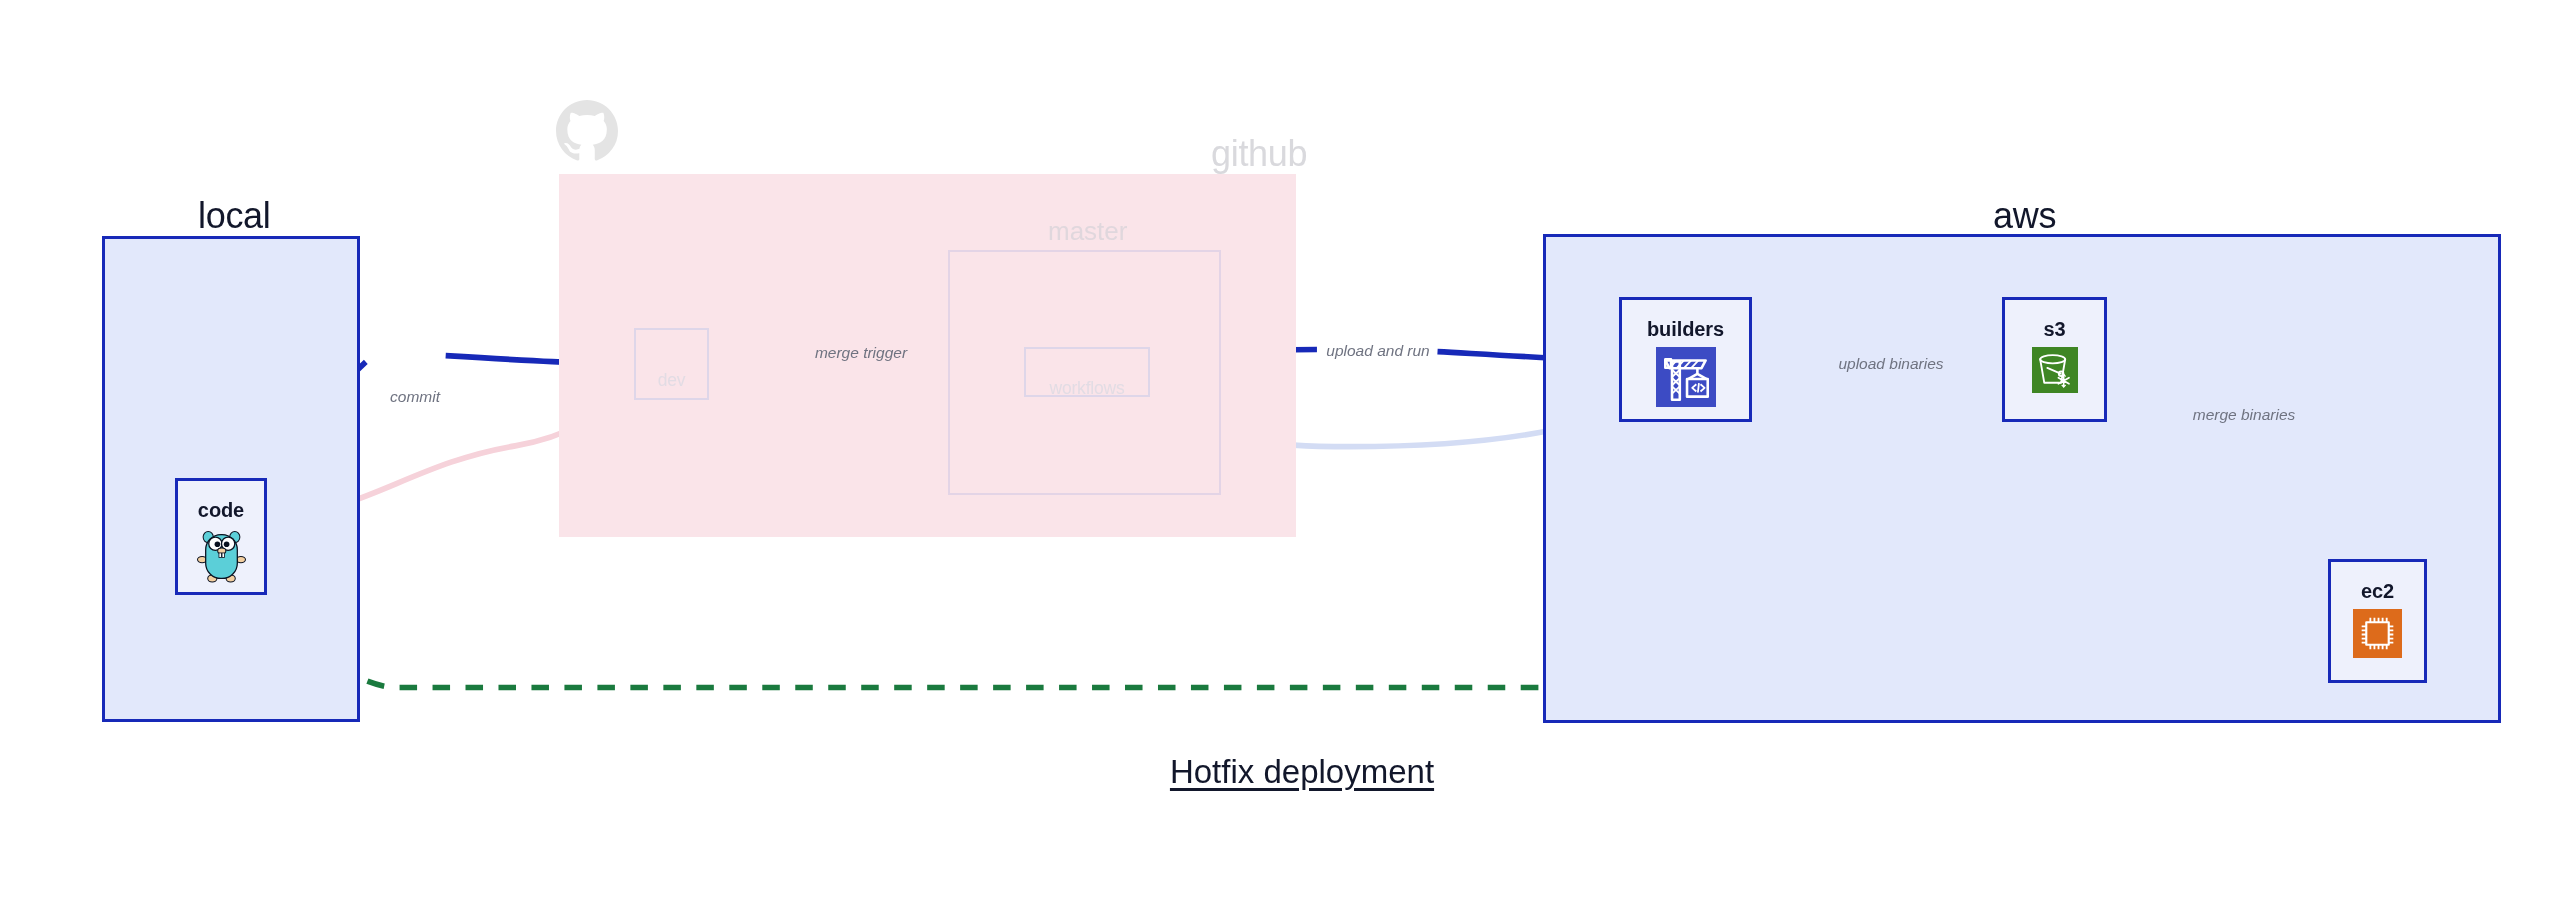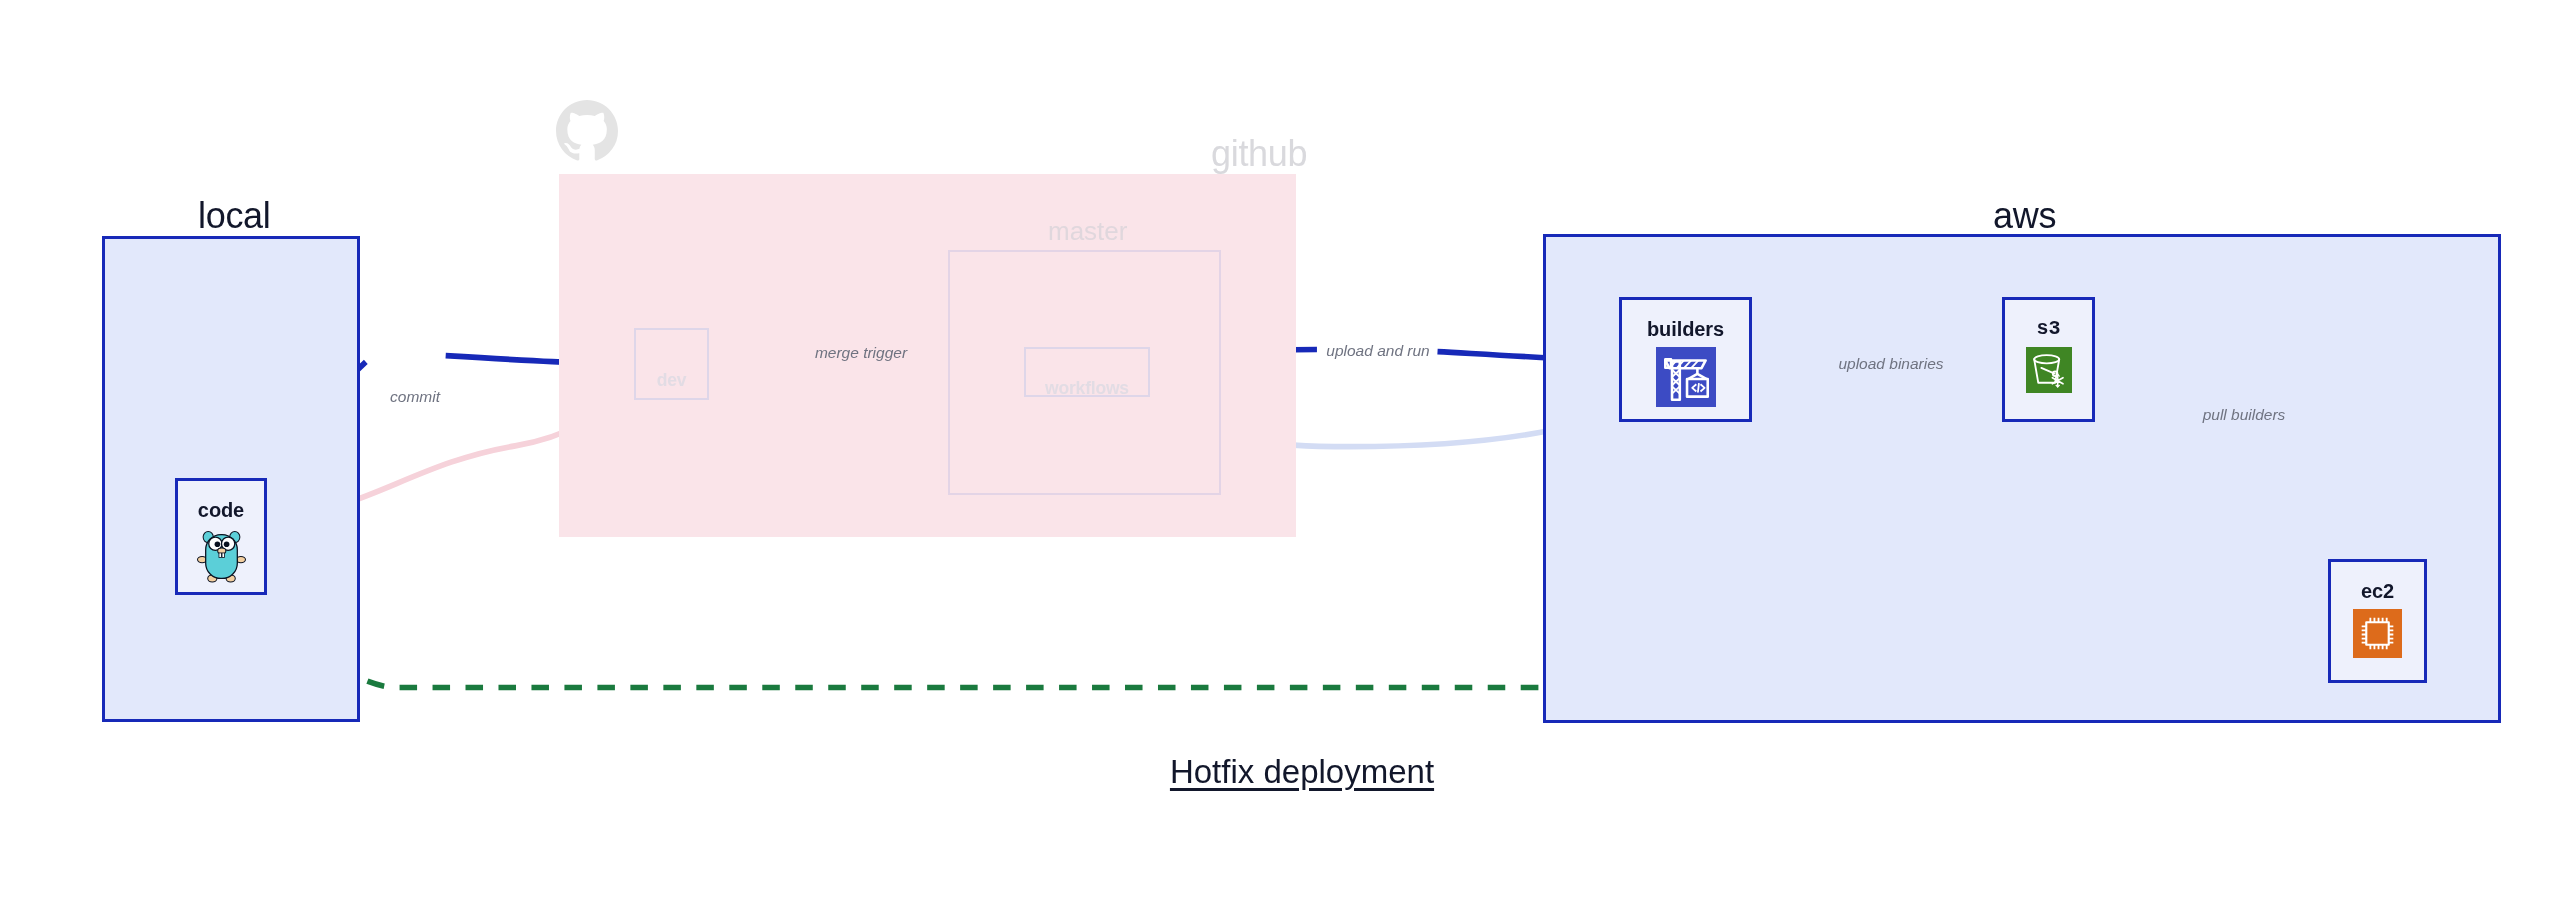--- a/index.html
+++ b/index.html
@@ -97,21 +97,21 @@
     position: absolute;
     box-sizing: border-box;
     background: transparent;
     border: 2.1px solid #ded6e9;
     display: flex;
     align-items: center;
     justify-content: center;
   }
   .node-ghost .node-ghost-label {
     font-size: 17.5px;
-    font-weight: bold;
+    font-weight: normal;
     color: #e2dce4;
     letter-spacing: -0.2px;
     margin-top: 32px;
   }
 
   
   .edge-label {
     position: absolute;
     font-size: 15.5px;
     font-style: italic;
@@ -269,21 +269,21 @@
 
           <path d="M80 41 L80 52 M80 52 L62 62 M80 52 L98 62"></path>
 
           <rect x="60" y="62" width="40" height="34"></rect>
           <path d="M78 72 L70 79 L78 86 M86 72 L94 79 L86 86 M83 70 L81 88" stroke-width="3.5"></path>
         </g>
       </svg>
     </span>
   </div>
 
-  <div class="node" style="left:2002px; top:297px; width:93px; height:125px;font-family:Liberation Mono, monospace;">
+  <div class="node" style="left:2002px; top:297px; width:105px; height:125px;">
     <span class="node-label">s3</span>
     <span class="node-icon">
       <svg width="46" height="46" viewBox="0 0 90 90" xmlns="http://www.w3.org/2000/svg">
         <rect x="0" y="0" width="90" height="90" fill="#3f8624"></rect>
         <g fill="none" stroke="#ffffff" stroke-width="3.6" stroke-linecap="round" stroke-linejoin="round">
 
           <path d="M16 24 L24 70 L57 70 L65 24"></path>
           <ellipse cx="40.5" cy="24" rx="24.5" ry="8"></ellipse>
 
           <path d="M30 41 L56 52"></path>
@@ -317,18 +317,18 @@
   </div>
 
   <div class="edge-label" style="left:415px; top:357px;margin-top:40px;">commit</div>
 
   <div class="edge-label" style="left:861px; top:353px;">merge trigger</div>
 
   <div class="edge-label" style="left:1378px; top:351px;">upload and run</div>
 
   <div class="edge-label" style="left:1891px; top:364px;">upload binaries</div>
 
-  <div class="edge-label" style="left:2244px; top:415px;">pull builders</div>
+  <div class="edge-label" style="left:2244px; top:415px;">merge binaries</div>
 
   <div class="diagram-title" style="left:1302px; top:753px;">Hotfix deployment</div>
 
 </div>
 
 
 </body></html>

